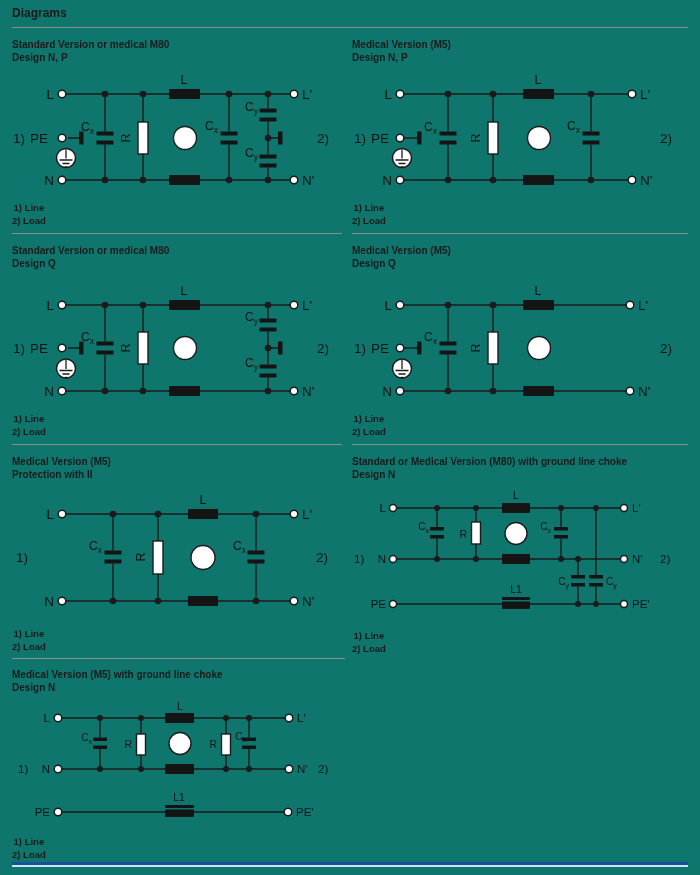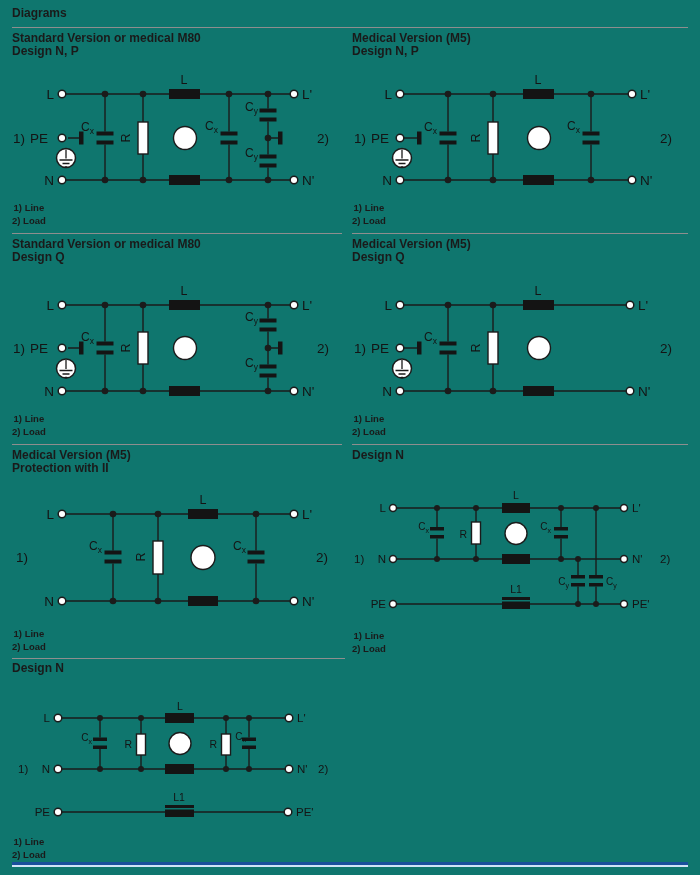--- a/index.html
+++ b/index.html
@@ -1,20 +1,20 @@
 <!DOCTYPE html>
 <html><head>
 <meta charset="utf-8">
 <style>
   html,body{margin:0;padding:0;background:#ffffff;}
   .page{position:relative;width:700px;height:875px;background:#0f766e;overflow:hidden;
         font-family:"Liberation Sans",sans-serif;color:#1a1a1a;}
   .page-title{position:absolute;left:12px;top:6px;font-weight:bold;font-size:12px;}
   .hr{position:absolute;height:1px;background:#8e8e8e;}
-  .sec-title{position:absolute;font-weight:bold;font-size:12px;line-height:12.5px;white-space:nowrap;}
+  .sec-title{position:absolute;font-weight:bold;font-size:10px;line-height:12.5px;white-space:nowrap;margin-top:7px;}
   .sec-title span{display:block;}
   .fnote{position:absolute;font-weight:bold;font-size:9.5px;line-height:12.5px;}
   .fnote span{display:block;text-align:center;}
   .blue1{position:absolute;left:12px;top:862px;width:676px;height:3px;background:#1a4f9c;}
   .blue2{position:absolute;left:12px;top:865px;width:676px;height:2px;background:#cfe3f7;}
   svg.diag{position:absolute;overflow:visible;}
   svg .w{stroke:#1b1b1b;stroke-width:1.4;fill:none;}
   svg .w2{stroke:#1b1b1b;stroke-width:1.3;fill:none;}
   svg .dot{fill:#1b1b1b;stroke:none;}
   svg .term{fill:#ffffff;stroke:#1b1b1b;stroke-width:1.5;}
@@ -297,20 +297,21 @@
   </div>
 
   <div class="hr" style="left:12px;top:444px;width:330px;"></div>
   <div class="hr" style="left:352px;top:444px;width:336px;"></div>
 
   <div class="sec-title" style="left:12px;top:449px;">
     <span>Medical Version (M5)</span>
     <span>Protection with II</span>
   </div>
   <div class="sec-title" style="left:352px;top:449px;">
+    <span>Standard or Medical Version (M80) with ground line choke</span>
     <span>Design N</span>
   </div>
 
   <svg class="diag" style="left:0;top:482px;" width="345" height="145" viewBox="0 0 345 145">
     <g class="w">
       <path d="M66,32H188 M218,32H290 M66,119H188 M218,119H290"></path>
       <path d="M113,32V68.5 M113,81.5V119"></path>
       <path d="M158,32V59 M158,92V119"></path>
       <path d="M256,32V68.5 M256,81.5V119"></path>
     </g>
@@ -423,20 +424,21 @@
     <span>2) Load</span>
   </div>
   <div class="fnote" style="left:352px;top:630px;">
     <span>1) Line</span>
     <span>2) Load</span>
   </div>
 
   <div class="hr" style="left:12px;top:658px;width:333px;"></div>
 
   <div class="sec-title" style="left:12px;top:662px;">
+    <span>Medical Version (M5) with ground line choke</span>
     <span>Design N</span>
   </div>
 
   <svg class="diag" style="left:0;top:695px;" width="345" height="150" viewBox="0 0 345 150">
     <g class="w">
       <path d="M62,23H165 M194,23H285 M62,74H165 M194,74H285 M62,117H165 M194,117H285"></path>
       <path d="M100,23V42.5 M100,54V74"></path>
       <path d="M141,23V39 M141,60V74"></path>
       <path d="M226,23V39 M226,60V74"></path>
       <path d="M249,23V42.5 M249,54V74"></path>

